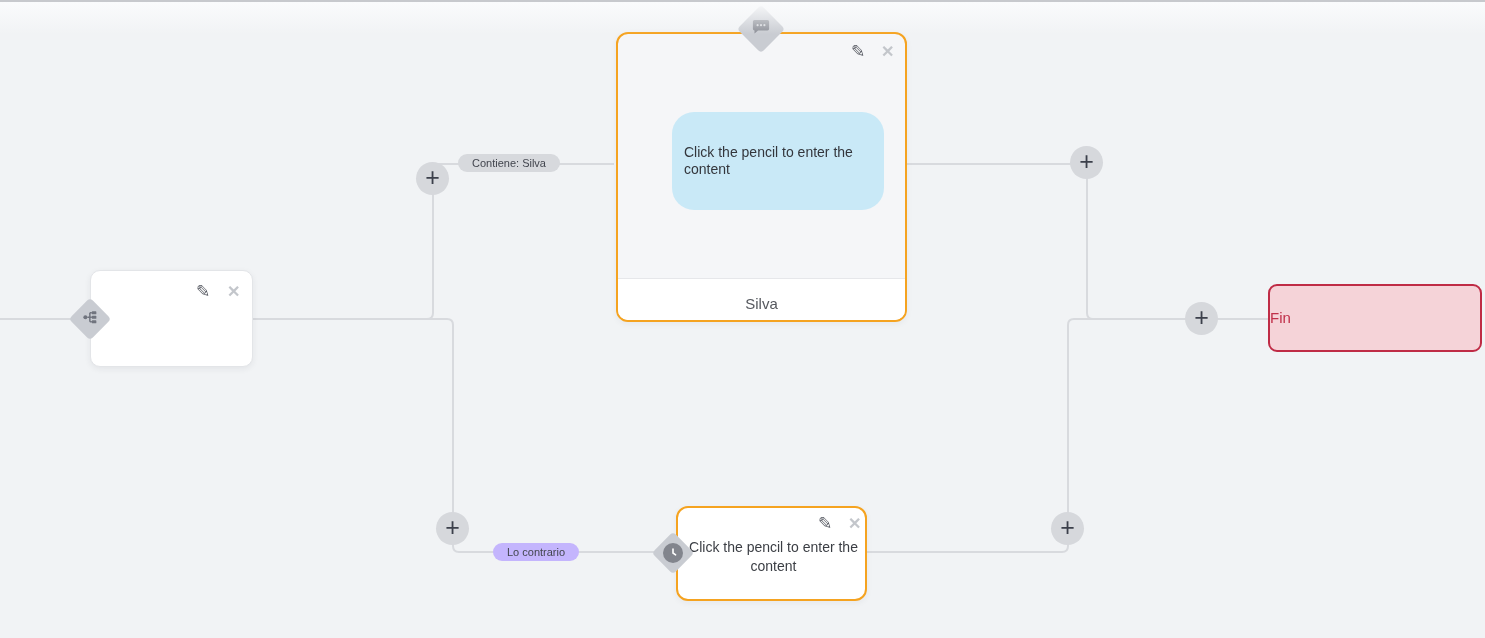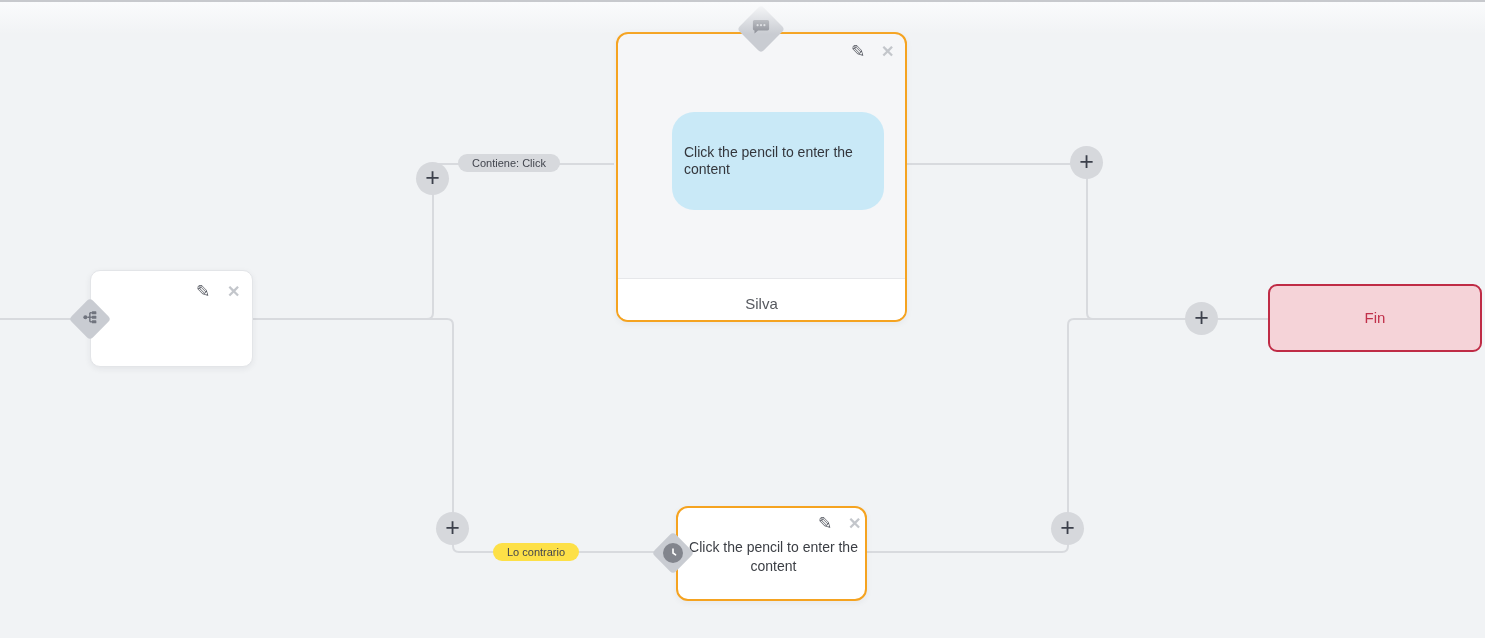--- a/index.html
+++ b/index.html
@@ -35,21 +35,21 @@
     height: 18px;
     padding: 0 14px;
     border-radius: 9px;
     font-size: 11px;
     line-height: 18px;
     color: #42454e;
     text-align: center;
     white-space: nowrap;
   }
   .pill-gray { background: #d7d9dd; }
-  .pill-white { background: #fde047; }
+  .pill-white { background: #c4b5fd; }
 
   
   .plus-btn {
     position: absolute;
     width: 33px; height: 33px;
     border-radius: 50%;
     background: #d6d8dc;
     color: #3c404b;
     font-size: 25px;
     font-weight: 400;
@@ -156,21 +156,20 @@
     color: #3b3e44;
   }
 
   
   .end-node {
     left: 1268px; top: 284px;
     width: 214px; height: 68px;
     background: #f5d3d8;
     border: 2px solid #bf2b45;
     border-radius: 9px;
-    text-align: center;
     font-size: 15px;
     line-height: 64px;
     color: #c0304a;
   }
 
   
   .diamond-condition { left: 75px; top: 304px; width: 30px; height: 30px; }
   .diamond-message  { left: 744px; top: 12px;  width: 34px; height: 34px; }
   .diamond-delay    { left: 658px; top: 538px; width: 30px; height: 30px; }
 
@@ -187,21 +186,21 @@
 <div class="canvas">
 
   <svg class="wires" viewBox="0 0 1485 638">
     <path d="M 0 319 H 80"></path>
     <path d="M 253 319 H 427 Q 433 319 433 313 V 170 Q 433 164 439 164 H 614"></path>
     <path d="M 253 319 H 447 Q 453 319 453 325 V 546 Q 453 552 459 552 H 676"></path>
     <path d="M 907 164 H 1081 Q 1087 164 1087 170 V 313 Q 1087 319 1093 319 H 1268"></path>
     <path d="M 867 552 H 1062 Q 1068 552 1068 546 V 325 Q 1068 319 1074 319 H 1268"></path>
   </svg>
 
-  <div class="pill pill-gray" style="left:458px; top:154px;">Contiene: Click</div>
+  <div class="pill pill-gray" style="left:458px; top:154px;">Contiene: Silva</div>
   <div class="pill pill-white" style="left:493px; top:543px;">Lo contrario</div>
 
   <div class="plus-btn" style="left:416px; top:162px;">+</div>
   <div class="plus-btn" style="left:436px; top:512px;">+</div>
   <div class="plus-btn" style="left:1070px; top:146px;">+</div>
   <div class="plus-btn" style="left:1051px; top:512px;">+</div>
   <div class="plus-btn" style="left:1185px; top:302px;">+</div>
 
   <div class="node condition-node">
     <span class="icon-btn pencil">✎</span>

